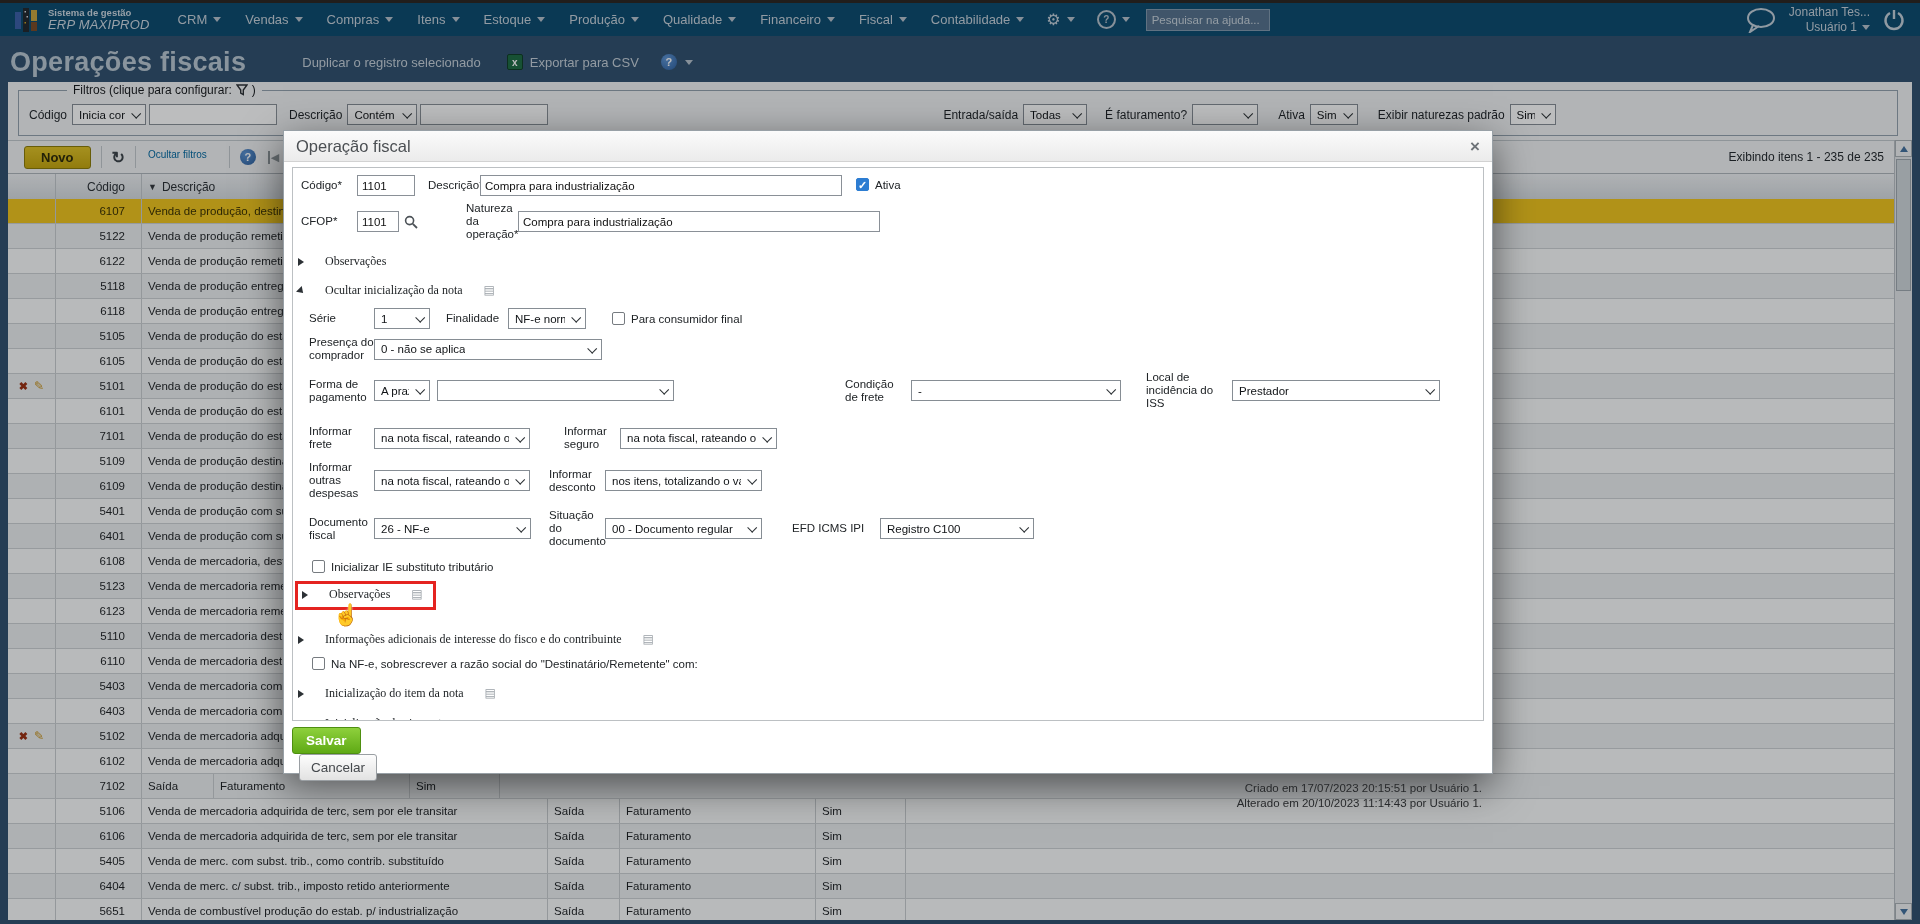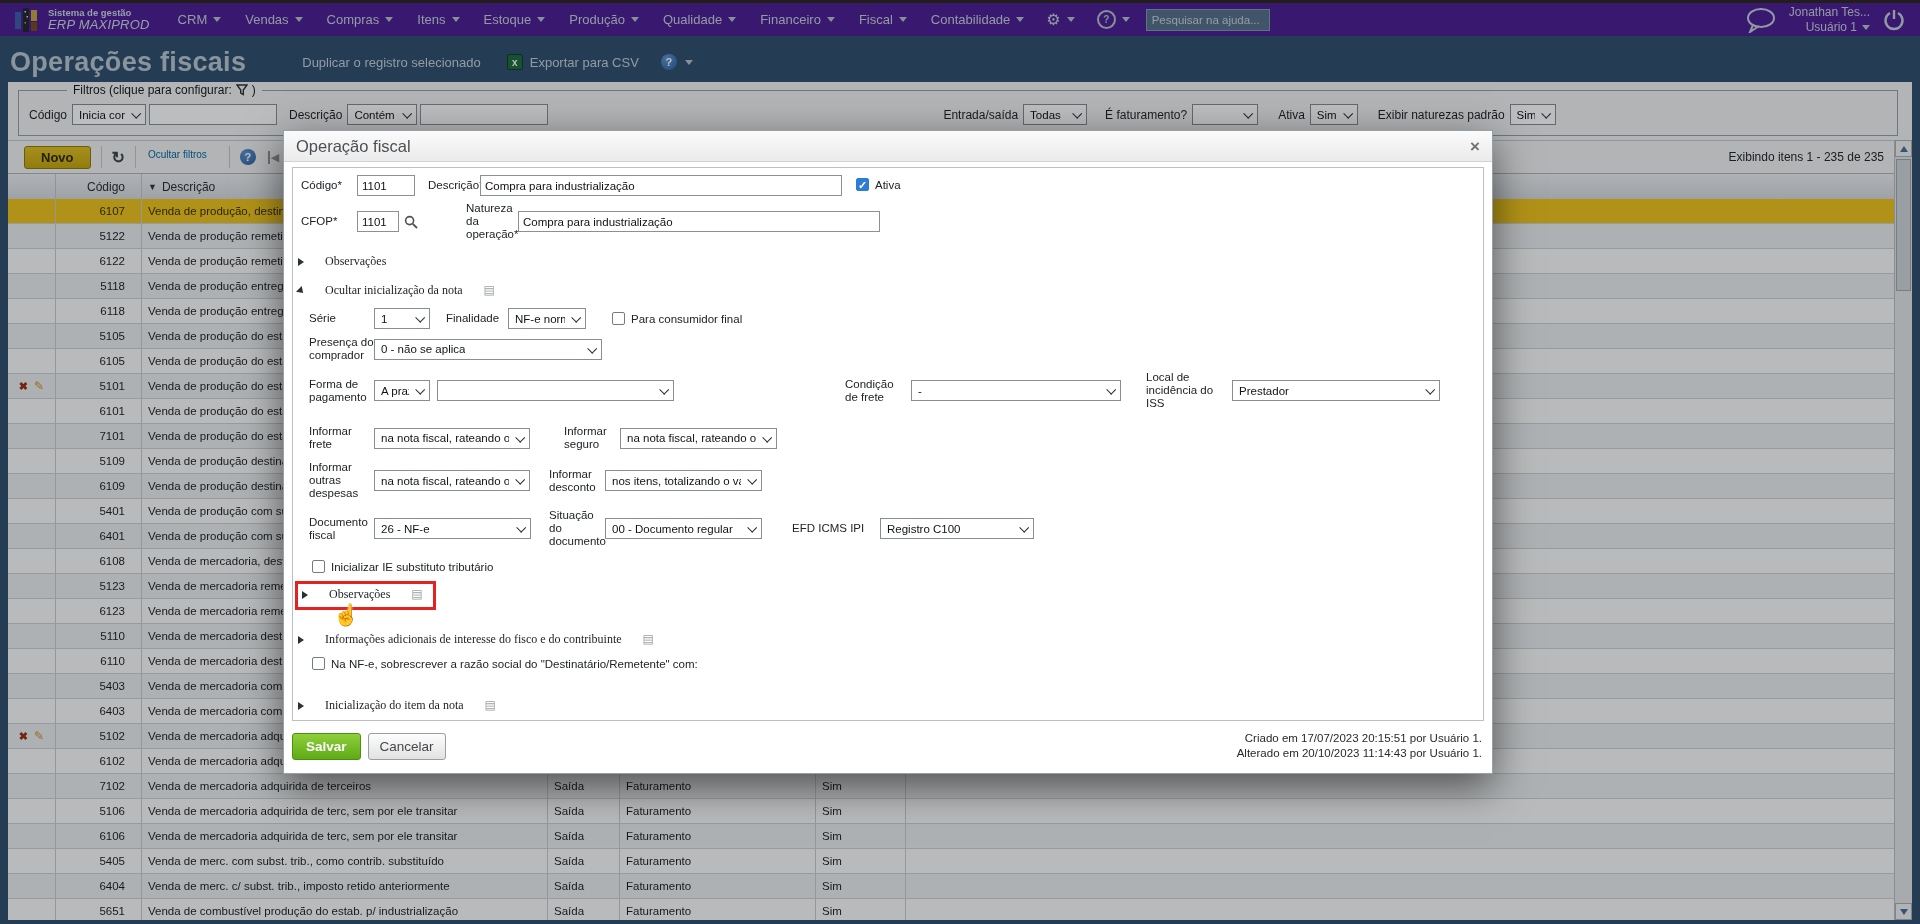--- a/index.html
+++ b/index.html
@@ -1,20 +1,20 @@
 <!DOCTYPE html>
 <html><head>
 <meta charset="utf-8">
 <style>
   html,body{margin:0;padding:0;background:#14181d;}
   #screen{position:relative;width:1920px;height:924px;overflow:hidden;
     font-family:"Liberation Sans",sans-serif;-webkit-font-smoothing:antialiased;}
   
   .top-edge{position:absolute;top:0;left:0;right:0;height:3px;background:#2b2521;}
-  .navbar{position:absolute;top:3px;left:0;right:0;height:33px;background:#4c1d95;
+  .navbar{position:absolute;top:3px;left:0;right:0;height:33px;background:#0c4a6e;
     display:flex;align-items:center;padding:0 14px;box-sizing:border-box;}
   .logo{display:flex;align-items:center;gap:8px;margin-right:28px;}
   .logo-text{line-height:1.05;color:#cdd8e1;}
   .logo-text .l1{font-size:9.5px;font-weight:bold;}
   .logo-text .l2{font-size:13px;font-weight:normal;font-style:italic;letter-spacing:.2px;}
   .menu{display:flex;align-items:center;gap:24px;}
   .menu-item{display:flex;align-items:center;gap:6px;color:#c6d1da;font-size:13px;cursor:default;}
   .chev{width:0;height:0;border-left:4px solid transparent;border-right:4px solid transparent;
     border-top:5px solid #b6c2cc;display:inline-block;}
   .nav-ico{margin-left:22px;display:flex;align-items:center;gap:6px;color:#c6d1da;}
@@ -106,21 +106,21 @@
   .cb.checked{background:#2d7dd2;border-color:#2d7dd2;}
   .cb.checked::after{content:"✓";display:block;color:#fff;font-size:11px;font-weight:bold;line-height:12px;text-align:center;}
   .coll{display:flex;align-items:center;gap:21px;font-size:12px;color:#1b1f22;font-family:Liberation Serif, serif;}
   .tri{width:0;height:0;border-left:6px solid #2c3135;border-top:4.5px solid transparent;
     border-bottom:4.5px solid transparent;flex:none;}
   .tri.exp{transform:rotate(45deg);}
   .note-ico{color:#9aa0a6;font-size:12px;}
   .annot{border:3px solid #e42320;display:inline-flex;align-items:center;gap:7px;padding:3px 10px 5px 4px;}
   .hand{position:absolute;font-size:21px;color:#17191b;text-shadow:0 0 2px #fff;}
   .mag{font-size:13px;color:#4c5257;margin-left:4px;}
-  .modal-footer{position:absolute;left:8px;right:10px;bottom:8px;height:38px;display:flex;align-items:center;}
+  .modal-footer{position:absolute;left:8px;right:10px;bottom:8px;height:38px;display:flex;align-items:flex-start;flex-direction:column;}
   .btn-save{background:linear-gradient(#8ed03c,#5faa15);border:1px solid #4e8f10;border-radius:3px;
     color:#fff;font-weight:bold;font-size:13.5px;padding:5px 13px;}
   .btn-cancel{background:linear-gradient(#fdfdfd,#e2e2e2);border:1px solid #9a9fa3;border-radius:3px;
     color:#3f4折4448;color:#44484c;font-size:13.5px;padding:5px 11px;margin-left:7px;}
   .stamps{margin-left:auto;text-align:right;font-size:11.5px;color:#27292b;line-height:15px;}
 </style>
 </head>
 <body>
 
 <div id="screen">
@@ -583,21 +583,20 @@
           <div class="tc c-fat"></div>
           <div class="tc c-at"></div>
           <div class="tc c-fill"></div>
         </div>
           <div class="trow">
           <div class="tc c-icons">
             <span class="del-ico act-only"></span>
             <span class="edit-ico act-only"></span>
           </div>
           <div class="tc c-code">7102</div>
-          <div class="tc c-desc">Venda de mercadoria adquirida de terceiros</div>
           <div class="tc c-es">Saída</div>
           <div class="tc c-fat">Faturamento</div>
           <div class="tc c-at">Sim</div>
           <div class="tc c-fill"></div>
         </div>
           <div class="trow">
           <div class="tc c-icons">
             <span class="del-ico act-only"></span>
             <span class="edit-ico act-only"></span>
           </div>
@@ -824,21 +823,21 @@
         <span class="tri"></span>
         <span>Informações adicionais de interesse do fisco e do contribuinte</span>
         <span class="note-ico">▤</span>
       </div>
 
       <div class="cbrow" style="margin:10px 0 0 19px">
         <span class="cb"></span>
         <span>Na NF-e, sobrescrever a razão social do "Destinatário/Remetente" com:</span>
       </div>
 
-      <div class="coll" style="margin:28px 0 0 5px">
+      <div class="coll" style="margin:16px 0 0 5px">
         <span class="tri"></span>
         <span>Inicialização do item da nota</span>
         <span class="note-ico">▤</span>
       </div>
 
       <div class="coll" style="margin:15px 0 0 5px">
         <span class="tri"></span>
         <span>Inicialização dos impostos</span>
       </div>
     </div>

